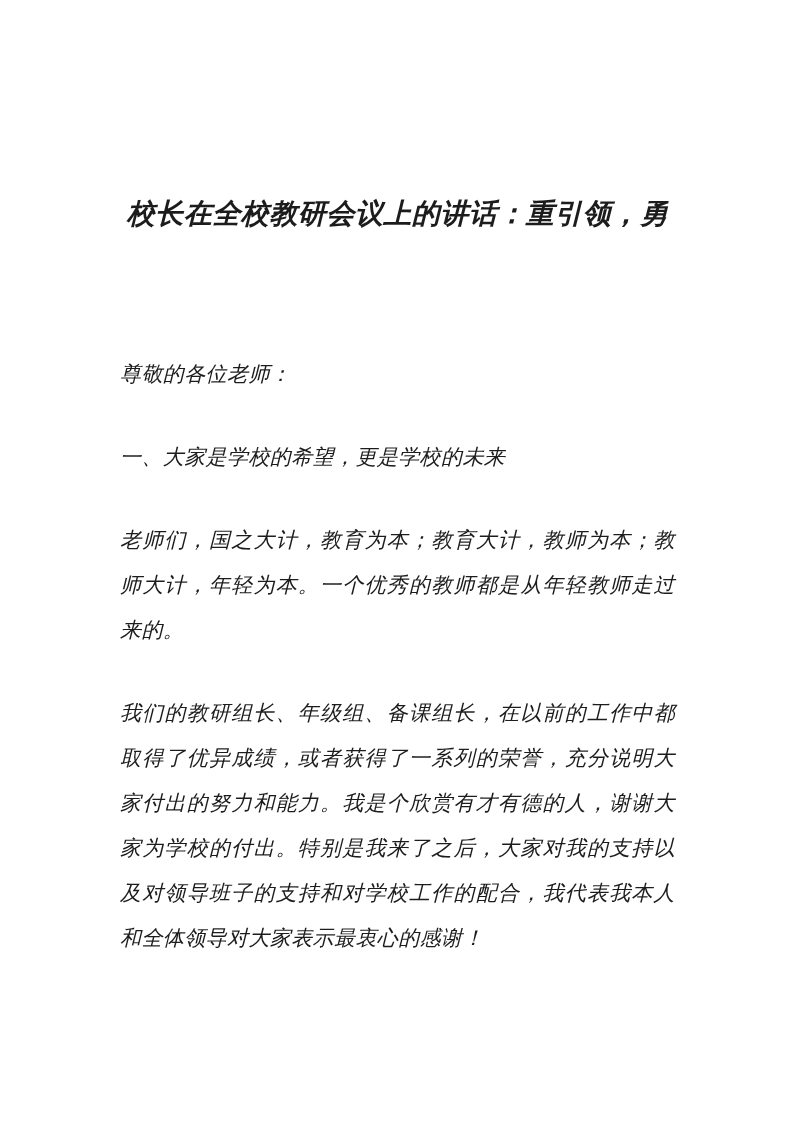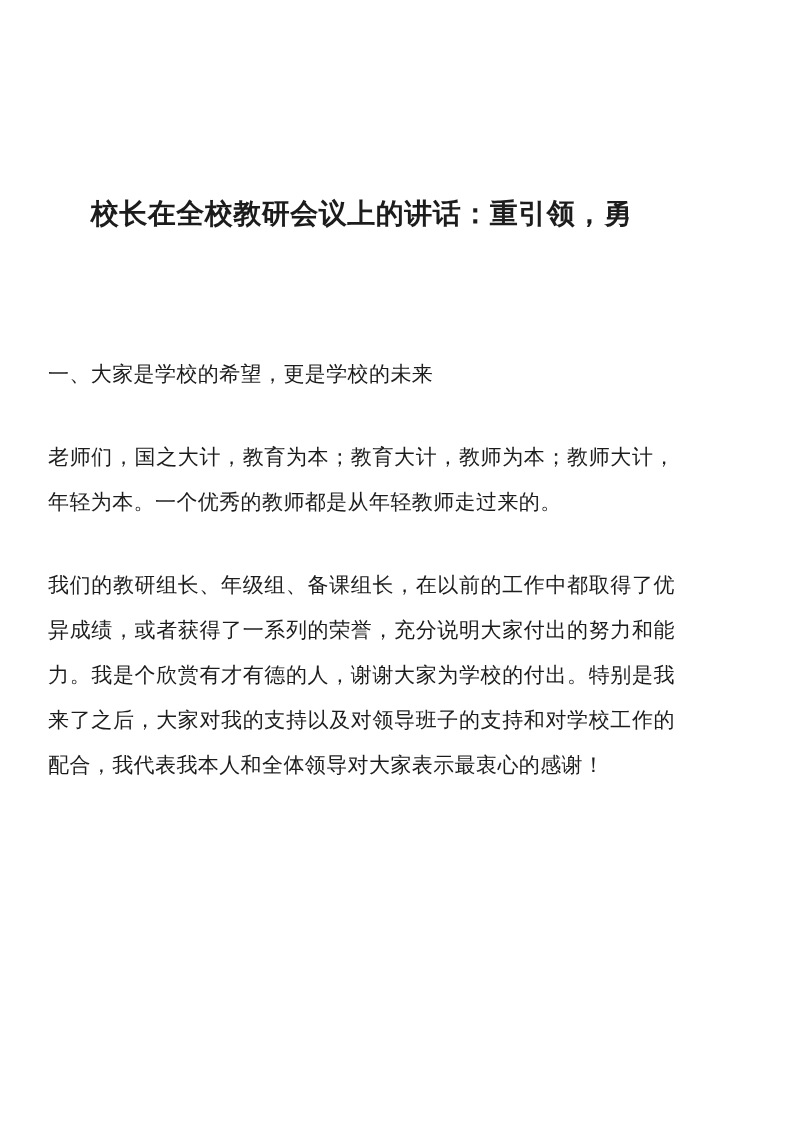--- a/index.html
+++ b/index.html
@@ -11,22 +11,23 @@
     width: 793px;
     height: 1122px;
     overflow: hidden;
     font-family: "Liberation Serif", "DejaVu Serif", serif;
     color: #1c1c1c;
   }
   .page {
     box-sizing: border-box;
     width: 793px;
     height: 1122px;
-    padding: 185px 118px 0 48px;
+    padding: 185px 118px 0 120px;
     background: #ffffff;
+    font-style: italic;
   }
   .doc-title {
     margin: 0 0 110px 0;
     font-size: 28px;
     font-weight: bold;
     text-align: center;
     line-height: 57px;
     letter-spacing: 0.5px;
   }
   .doc-title .tline {
@@ -47,20 +48,21 @@
 </style>
 </head>
 <body>
 
 <div class="page">
 
   <h1 class="doc-title">
     <span class="tline">校长在全校教研会议上的讲话：重引领，勇</span>
   </h1>
 
+  <p class="para">尊敬的各位老师：</p>
 
 
   <p class="para">一、大家是学校的希望，更是学校的未来</p>
 
   <p class="para">老师们，国之大计，教育为本；教育大计，教师为本；教师大计，年轻为本。一个优秀的教师都是从年轻教师走过来的。</p>
 
   <p class="para">我们的教研组长、年级组、备课组长，在以前的工作中都取得了优异成绩，或者获得了一系列的荣誉，充分说明大家付出的努力和能力。我是个欣赏有才有德的人，谢谢大家为学校的付出。特别是我来了之后，大家对我的支持以及对领导班子的支持和对学校工作的配合，我代表我本人和全体领导对大家表示最衷心的感谢！</p>
 
 </div>
 

